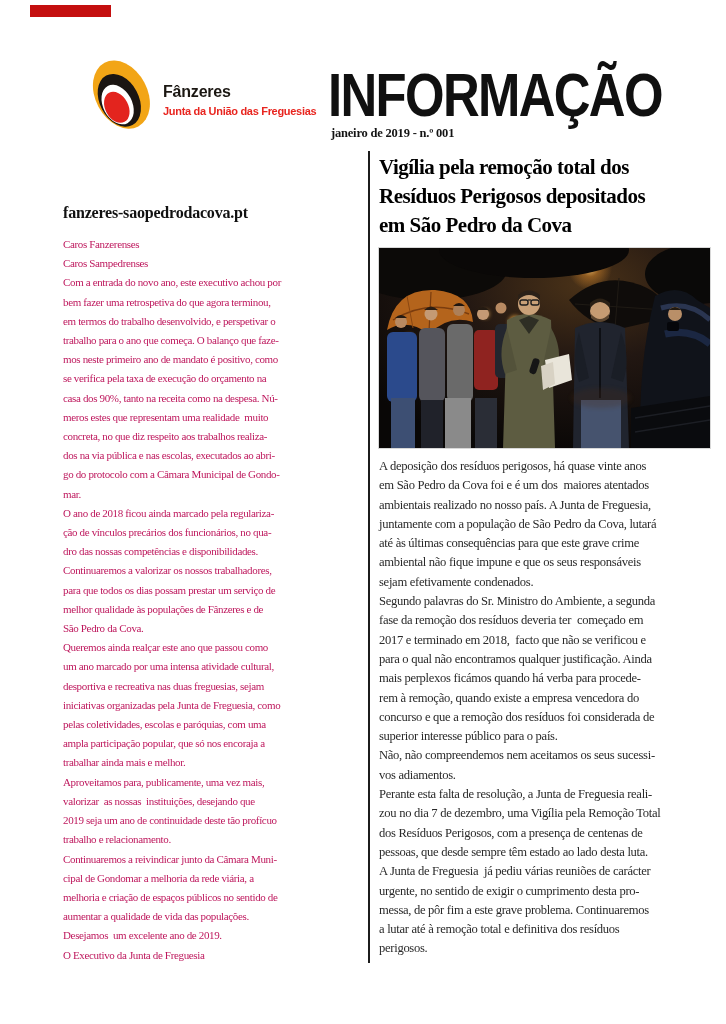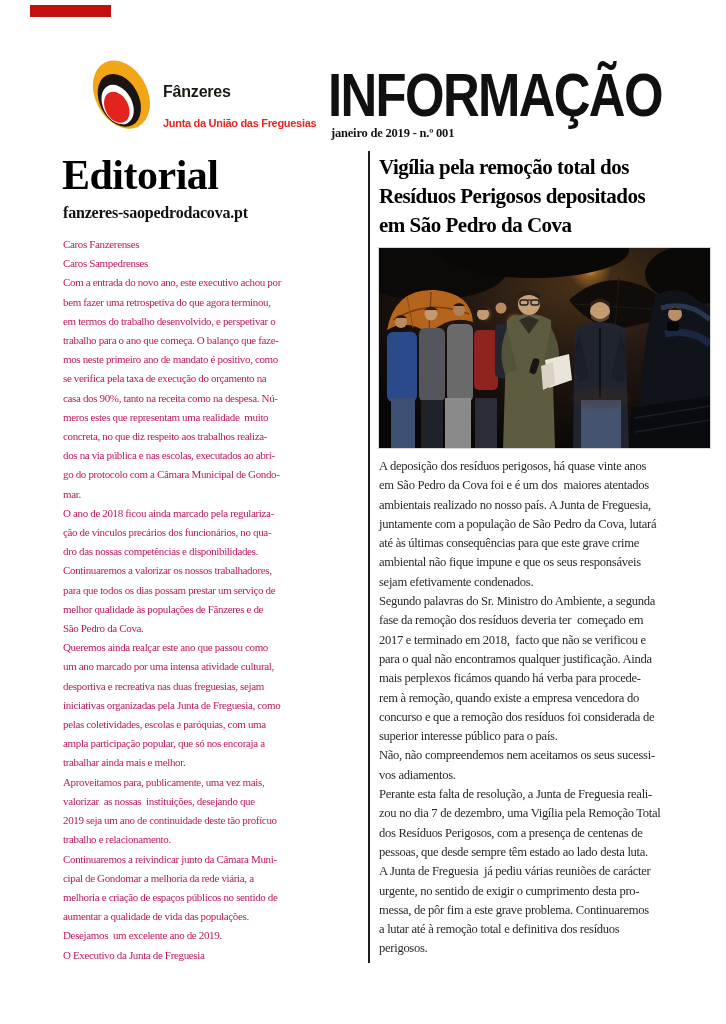--- a/index.html
+++ b/index.html
@@ -6,21 +6,21 @@
   .page{
     position:relative;width:726px;height:963px;background:#ffffff;
     font-family:"Liberation Serif","DejaVu Serif",serif;color:#222;overflow:hidden;
   }
   .red-bar{position:absolute;left:30px;top:5px;width:81px;height:12px;background:#c40f0f;}
 
   
   .logo-mark{position:absolute;left:86px;top:57px;width:70px;height:78px;}
   .logo-text{position:absolute;left:163px;top:82px;font-family:"Liberation Sans","DejaVu Sans",sans-serif;}
   .logo-line{font-weight:bold;font-size:16px;line-height:20px;color:#1b1712;letter-spacing:-0.2px;}
-  .logo-sub{font-weight:bold;font-size:11px;line-height:14px;color:#e8251f;letter-spacing:-0.3px;margin-top:14px;}
+  .logo-sub{font-weight:bold;font-size:11px;line-height:14px;color:#e8251f;letter-spacing:-0.3px;margin-top:2px;}
 
   .informacao{
     position:absolute;left:328px;top:64px;
     font-family:"Liberation Sans","DejaVu Sans",sans-serif;font-weight:bold;
     font-size:62px;line-height:62px;color:#101010;letter-spacing:-2px;
     transform:scaleX(0.82);transform-origin:left top;white-space:nowrap;
   }
   .issue{
     position:absolute;left:331px;top:126px;
     font-weight:bold;font-size:12.5px;color:#141414;letter-spacing:-0.2px;white-space:nowrap;
@@ -77,21 +77,20 @@
   <div class="logo-text">
     <div class="logo-line">Fânzeres</div>
     <div class="logo-sub">Junta da União das Freguesias</div>
   </div>
 
   <div class="informacao">INFORMAÇÃO</div>
   <div class="issue">janeiro de 2019 - n.º 001</div>
 
   <div class="divider-v"></div>
 
-  <h1 class="editorial-title">Editorial</h1>
   <div class="site-url">fanzeres-saopedrodacova.pt</div>
   <div class="editorial-body">Caros Fanzerenses
 Caros Sampedrenses
 Com a entrada do novo ano, este executivo achou por
 bem fazer uma retrospetiva do que agora terminou,
 em termos do trabalho desenvolvido, e perspetivar o
 trabalho para o ano que começa. O balanço que faze-
 mos neste primeiro ano de mandato é positivo, como
 se verifica pela taxa de execução do orçamento na
 casa dos 90%, tanto na receita como na despesa. Nú-

